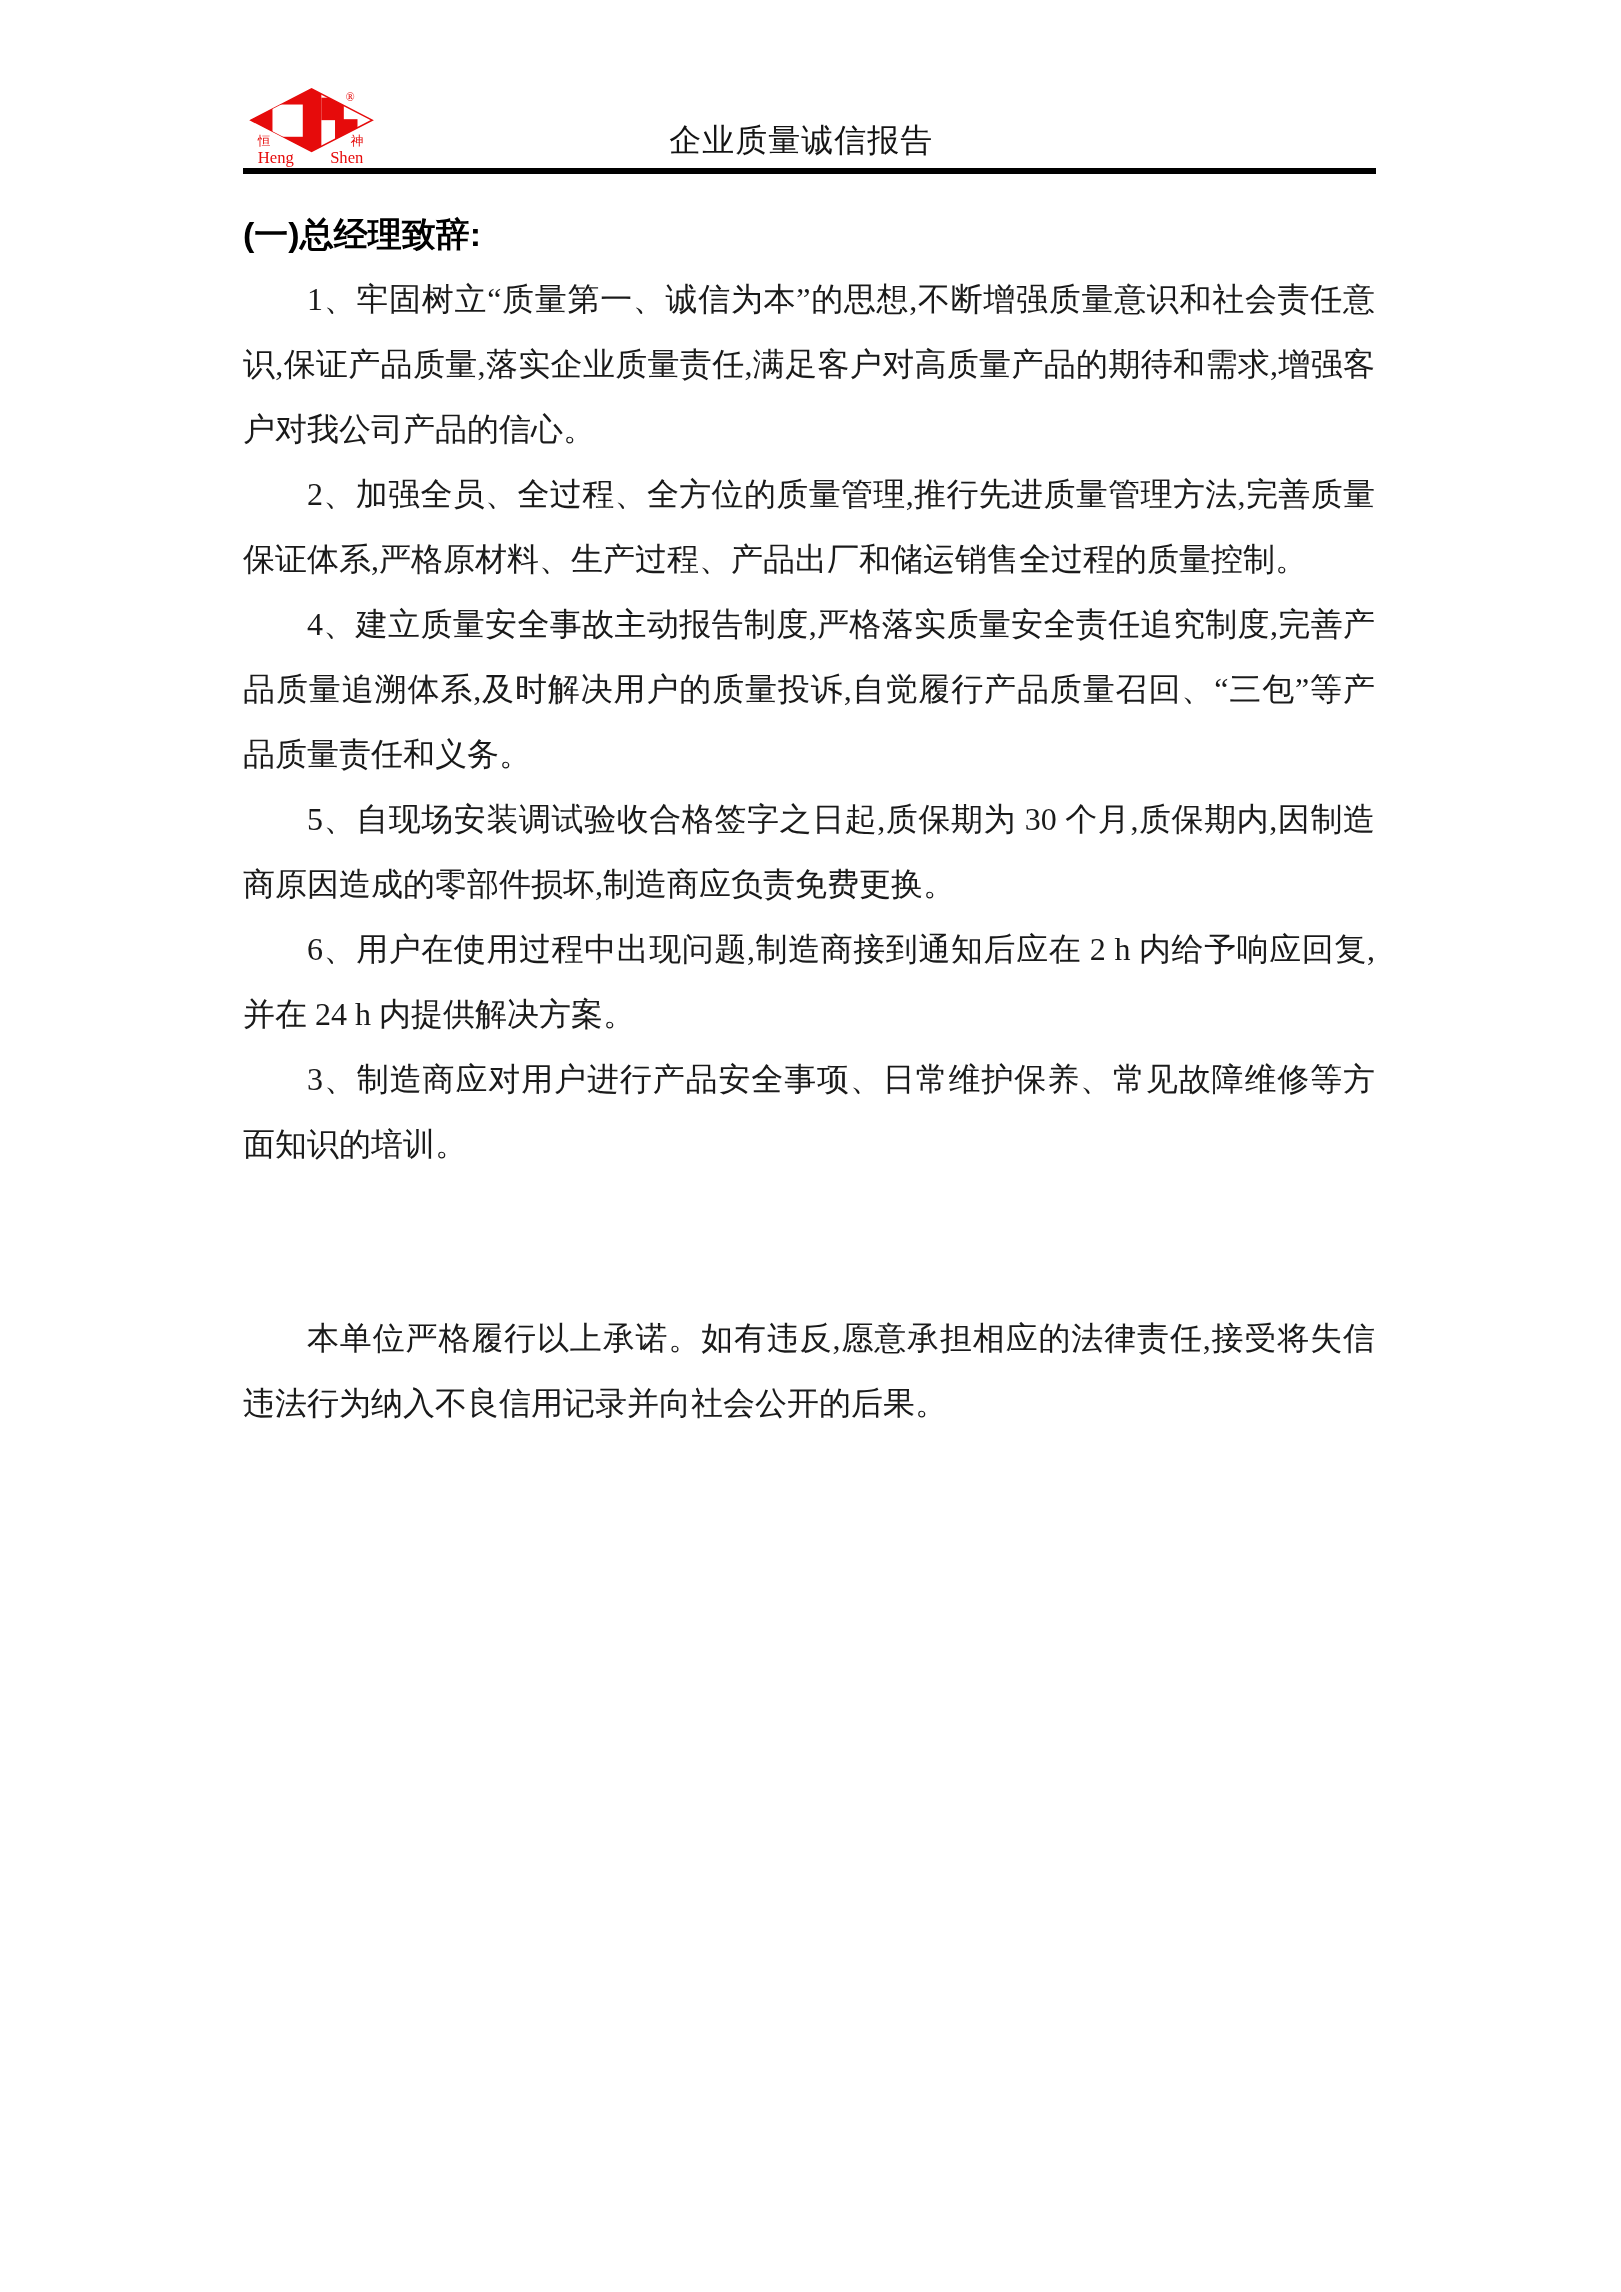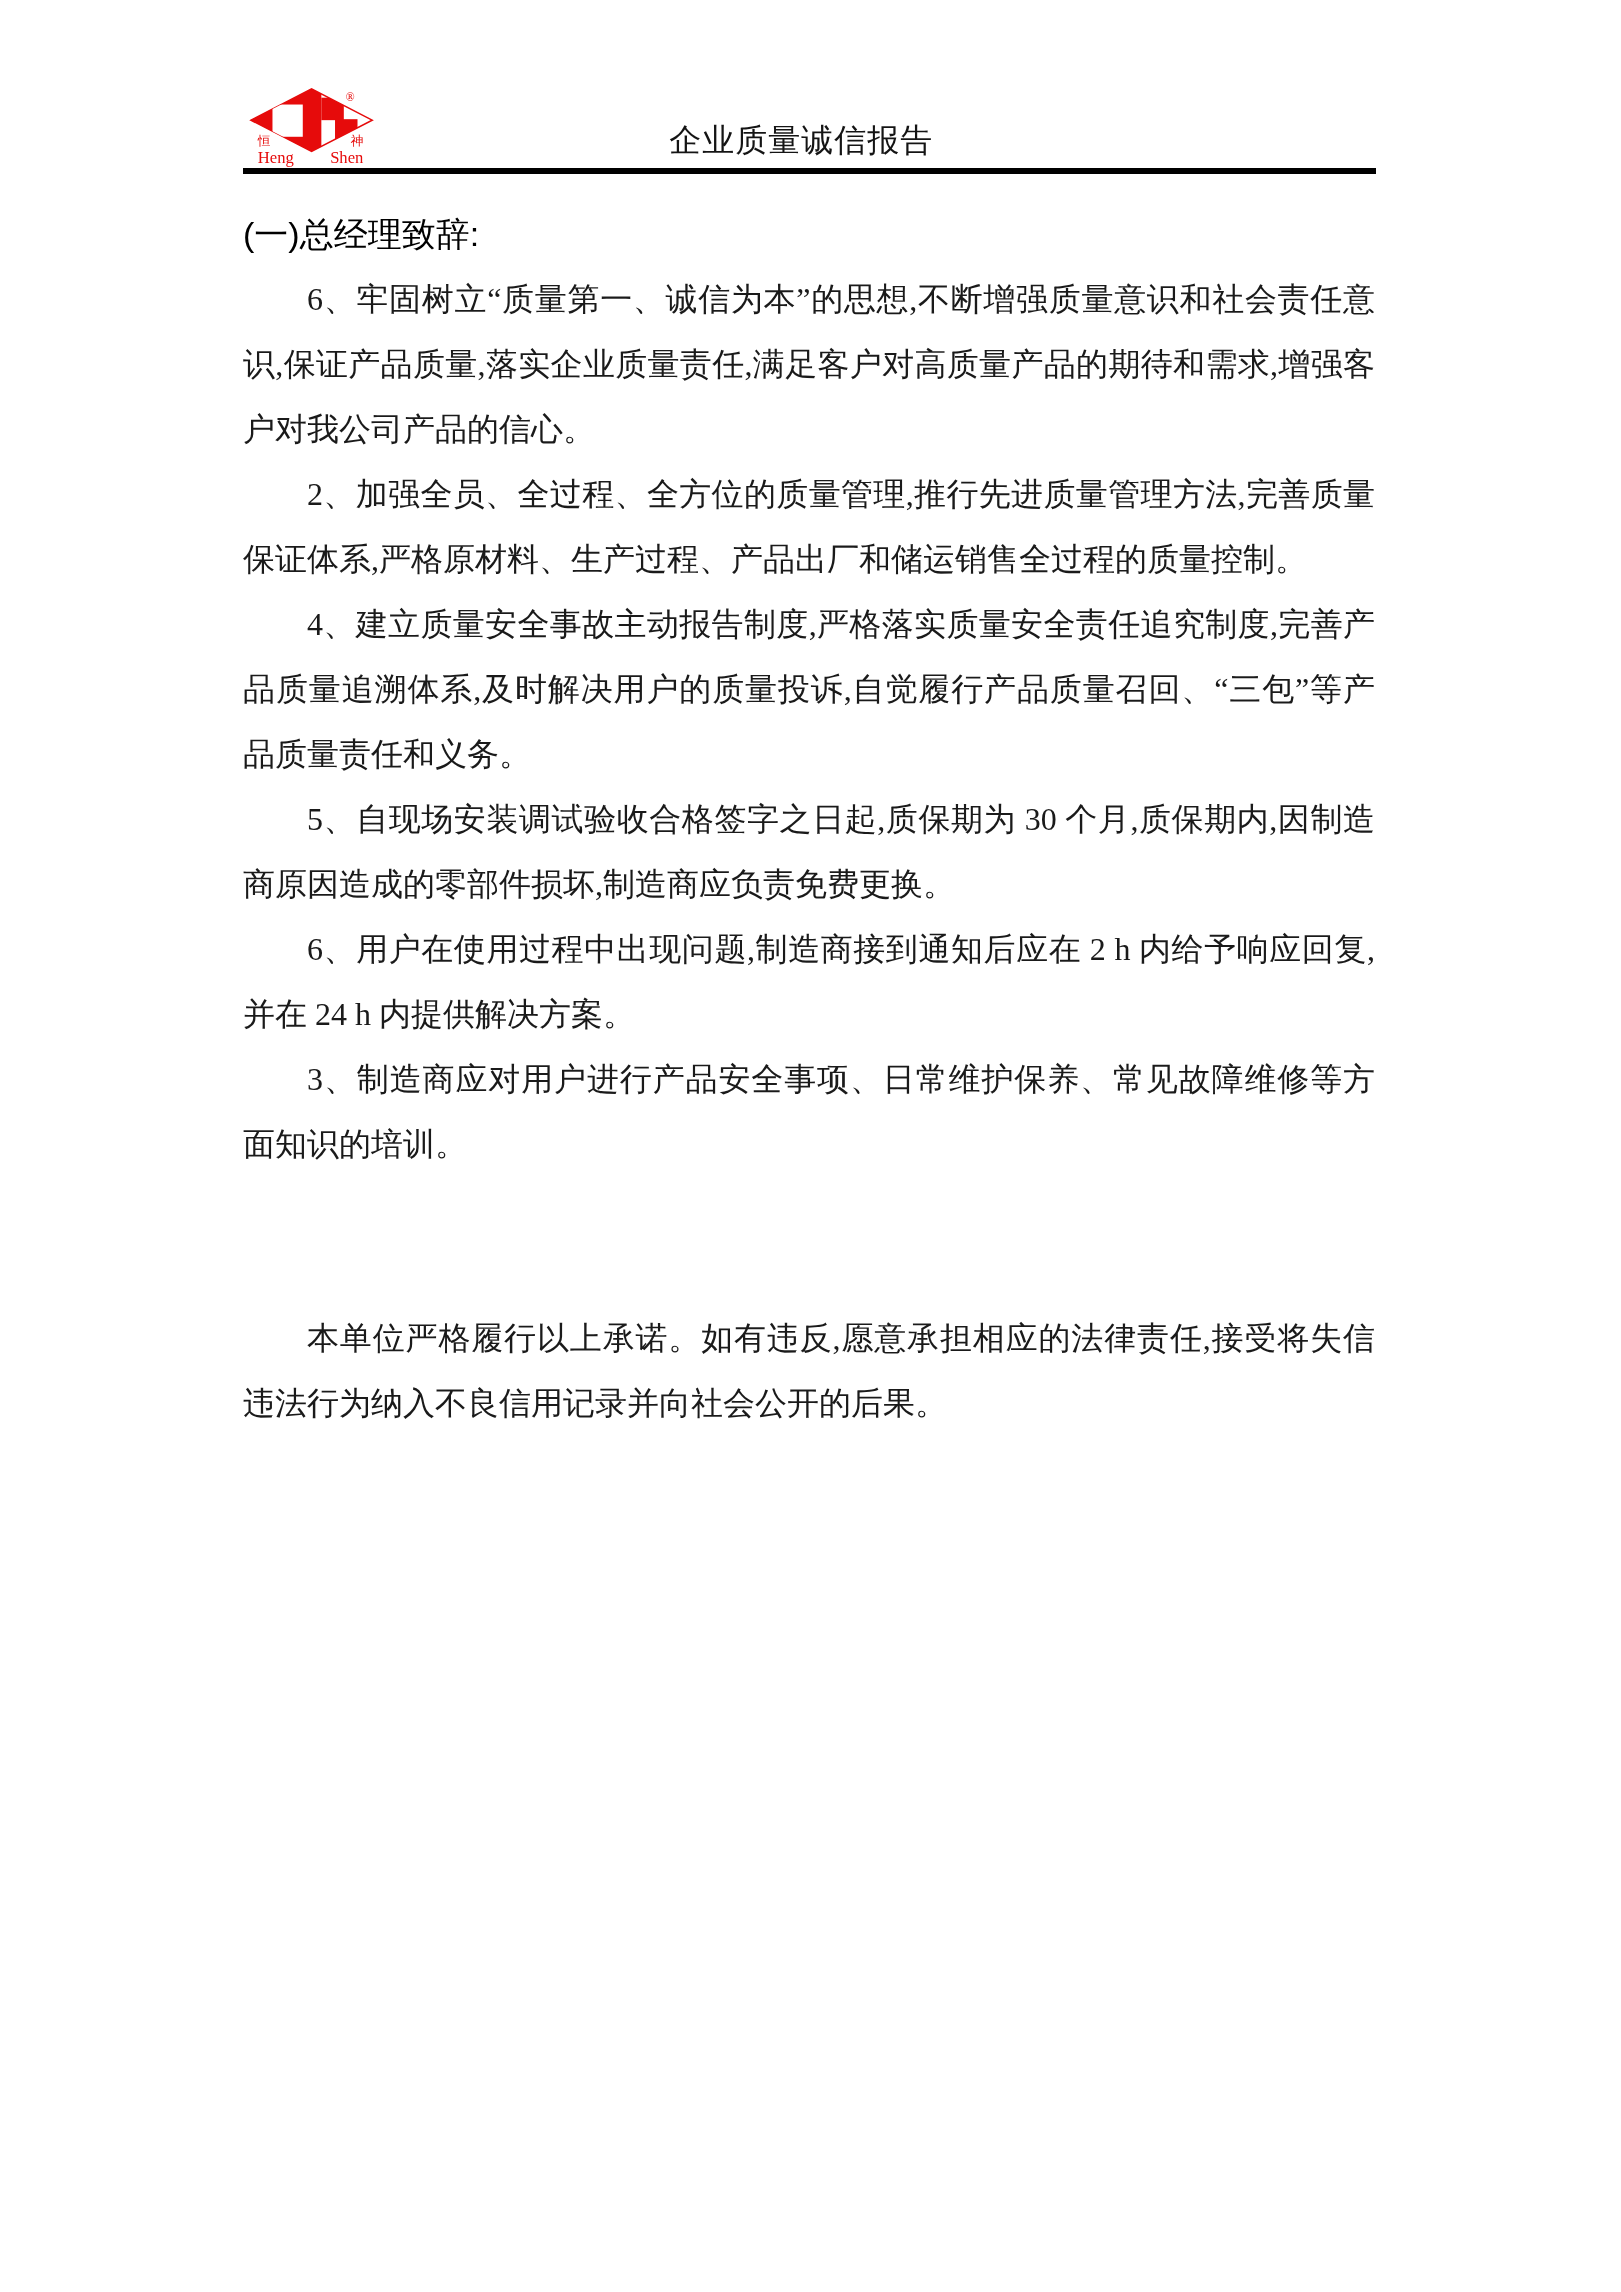--- a/index.html
+++ b/index.html
@@ -18,21 +18,21 @@
   .header-rule{
     position:absolute;left:243px;top:168px;width:1133px;height:5.9px;background:#000;
   }
   .content{
     position:absolute;left:243px;top:202px;width:1132px;
     font-size:32px;line-height:65px;
     text-align:justify;text-justify:inter-ideograph;text-align-last:left;
   }
   .section-title{
     font-family:"Liberation Sans","DejaVu Sans",sans-serif;
-    font-weight:normal;font-size:34px;line-height:65px;color:#000;
+    font-weight:bold;font-size:34px;line-height:65px;color:#000;
   }
   .content p{margin:0;text-indent:2em;}
   .content p.closing{margin-top:129px;}
 </style>
 </head>
 <body>
 
 <div class="logo">
   <svg width="139" height="86" viewBox="0 0 142 88">
     <defs>
@@ -56,21 +56,21 @@
 </div>
 
 <div class="doc-title">
   <span class="doc-title-inner">企业质量诚信报告</span>
 </div>
 
 <div class="header-rule"></div>
 
 <div class="content">
   <div class="section-title">(一)总经理致辞:</div>
-  <p>6、牢固树立“质量第一、诚信为本”的思想,不断增强质量意识和社会责任意识,保证产品质量,落实企业质量责任,满足客户对高质量产品的期待和需求,增强客户对我公司产品的信心。</p>
+  <p>1、牢固树立“质量第一、诚信为本”的思想,不断增强质量意识和社会责任意识,保证产品质量,落实企业质量责任,满足客户对高质量产品的期待和需求,增强客户对我公司产品的信心。</p>
   <p>2、加强全员、全过程、全方位的质量管理,推行先进质量管理方法,完善质量保证体系,严格原材料、生产过程、产品出厂和储运销售全过程的质量控制。</p>
   <p>4、建立质量安全事故主动报告制度,严格落实质量安全责任追究制度,完善产品质量追溯体系,及时解决用户的质量投诉,自觉履行产品质量召回、“三包”等产品质量责任和义务。</p>
   <p>5、自现场安装调试验收合格签字之日起,质保期为 30 个月,质保期内,因制造商原因造成的零部件损坏,制造商应负责免费更换。</p>
   <p>6、用户在使用过程中出现问题,制造商接到通知后应在 2 h 内给予响应回复,并在 24 h 内提供解决方案。</p>
   <p>3、制造商应对用户进行产品安全事项、日常维护保养、常见故障维修等方面知识的培训。</p>
   <p class="closing">本单位严格履行以上承诺。如有违反,愿意承担相应的法律责任,接受将失信违法行为纳入不良信用记录并向社会公开的后果。</p>
 </div>
 
 
 </body></html>

